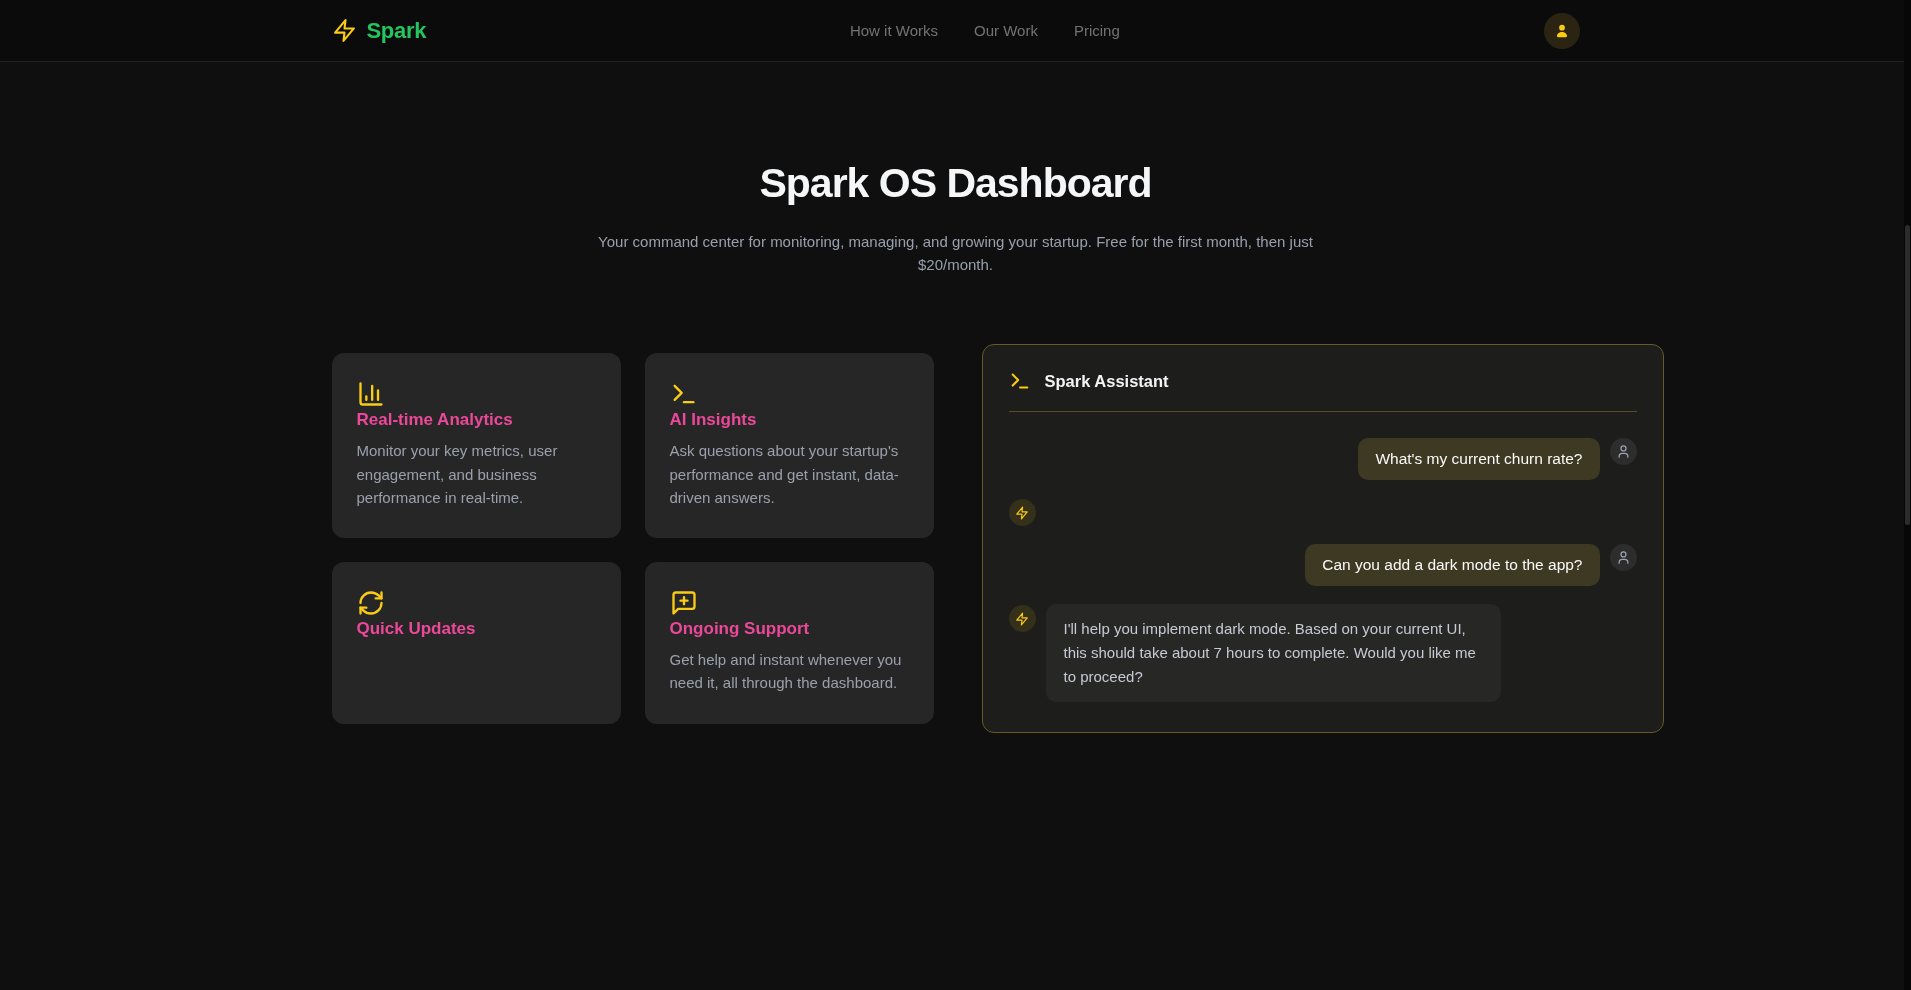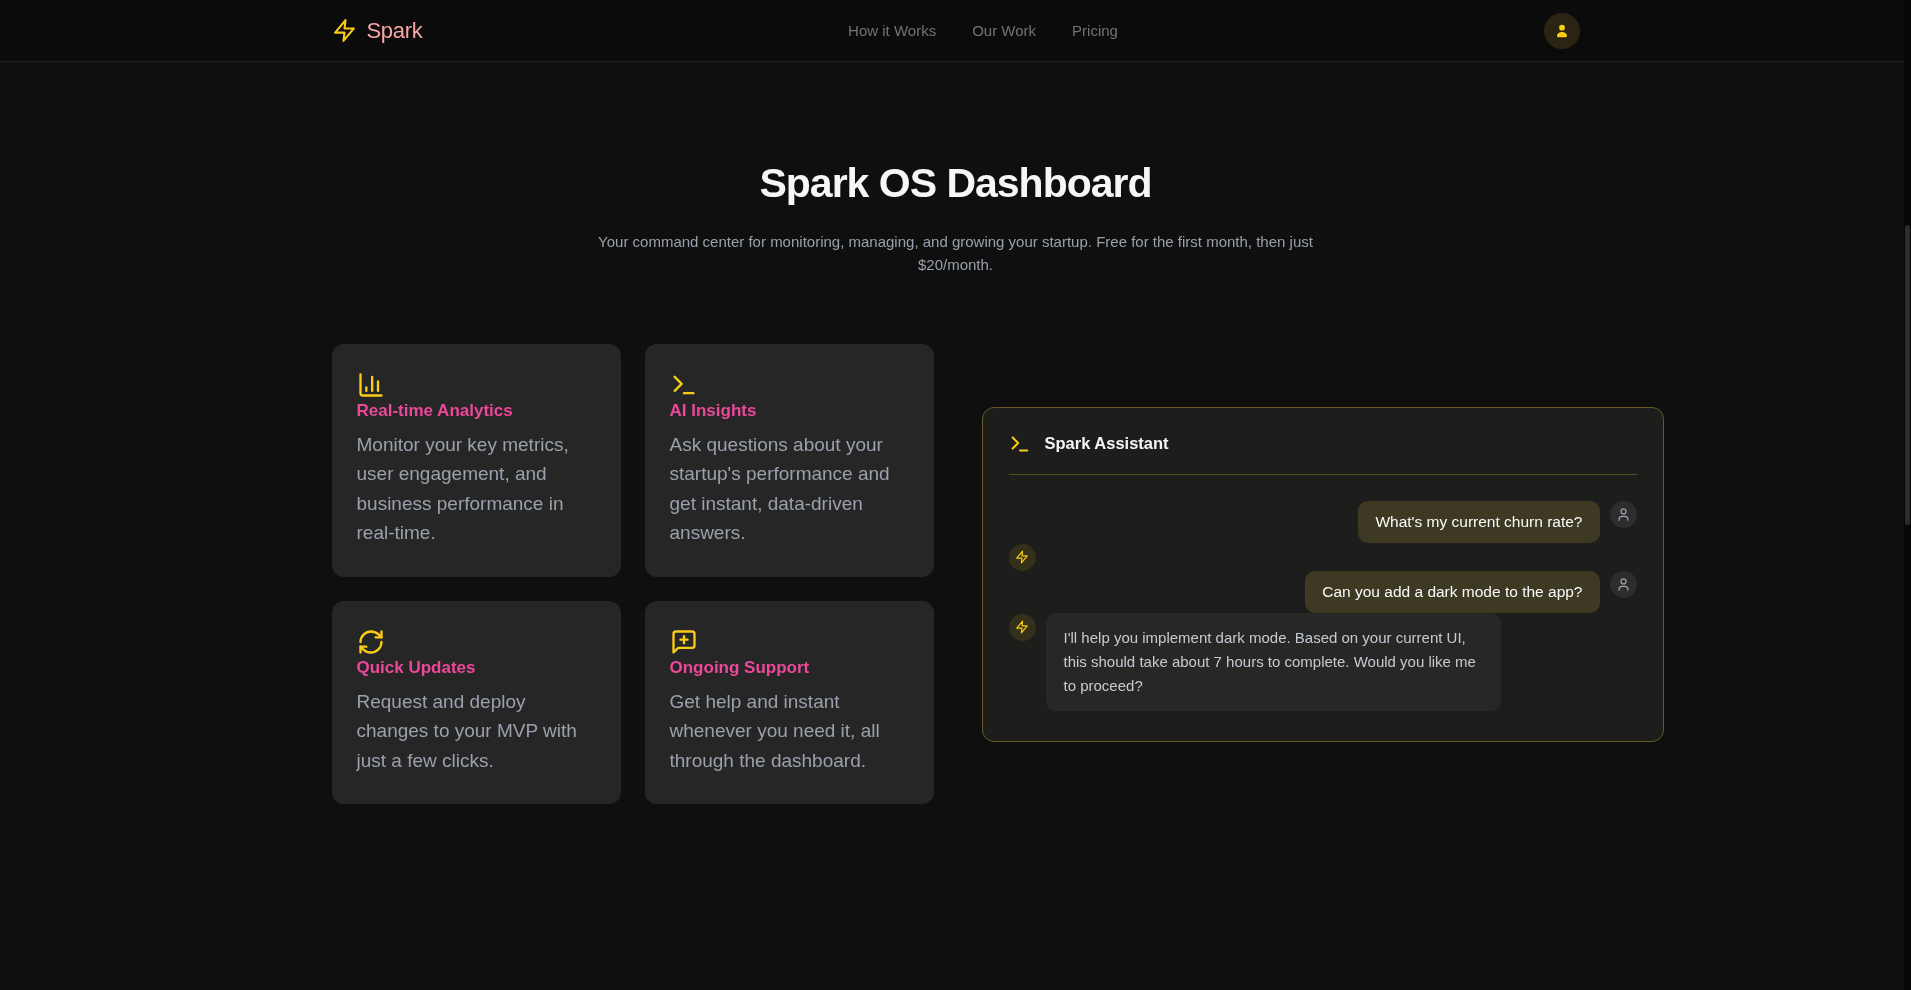--- a/index.html
+++ b/index.html
@@ -25,22 +25,22 @@
     display: flex;
     align-items: center;
   }
   .brand {
     display: flex;
     align-items: center;
     gap: 10px;
     cursor: pointer;
   }
   .brand-text {
-    color: #fca5a5;
-    font-weight: 400;
+    color: #22c55e;
+    font-weight: 700;
     font-size: 22px;
     letter-spacing: -0.3px;
   }
   .nav-links {
     flex: 1;
     display: flex;
     justify-content: center;
     align-items: center;
     gap: 36px;
   }
@@ -102,21 +102,21 @@
     padding: 27px 25px 29px;
   }
   .feature-title {
     margin-top: 2px;
     font-size: 17px;
     font-weight: 700;
     color: #ec4899;
   }
   .feature-desc {
     margin-top: 9px;
-    font-size: 19px;
+    font-size: 15px;
     line-height: 1.55;
     color: #9aa1ac;
   }
 
   
   .assistant-panel {
     width: 682px;
     background: #1d1d1b;
     border: 1px solid #655a27;
     border-radius: 12px;
@@ -134,20 +134,21 @@
     color: #f3f4f6;
   }
   .panel-divider {
     margin: 0 26px;
     border-top: 1px solid #564e22;
   }
   .messages {
     padding: 26px 26px 30px;
     display: flex;
     flex-direction: column;
+    gap: 18px;
   }
   .msg-row {
     display: flex;
     align-items: flex-start;
     gap: 10px;
   }
   .msg-row.user { justify-content: flex-end; }
   .bubble {
     border-radius: 10px;
     font-size: 15px;
@@ -259,21 +260,20 @@
     <div class="feature-card">
       <span>
         <svg width="28" height="28" viewBox="0 0 24 24" fill="none" stroke="#facc15" stroke-width="2" stroke-linecap="round" stroke-linejoin="round">
           <path d="M3 12a9 9 0 0 1 9-9 9.75 9.75 0 0 1 6.74 2.74L21 8"></path>
             <path d="M21 3v5h-5"></path>
           <path d="M21 12a9 9 0 0 1-9 9 9.75 9.75 0 0 1-6.74-2.74L3 16"></path>
             <path d="M8 16H3v5"></path>
         </svg>
       </span>
       <h3 class="feature-title">Quick Updates</h3>
-      <p class="feature-desc">Request and deploy changes to your MVP with just a few clicks.</p>
     </div>
 
     <div class="feature-card">
       <span>
         <svg width="28" height="28" viewBox="0 0 24 24" fill="none" stroke="#facc15" stroke-width="2" stroke-linecap="round" stroke-linejoin="round">
           <path d="M21 15a2 2 0 0 1-2 2H7l-4 4V5a2 2 0 0 1 2-2h14a2 2 0 0 1 2 2z"></path>
           <path d="M12 7v6"></path>
             <path d="M9 10h6"></path>
         </svg>
       </span>

